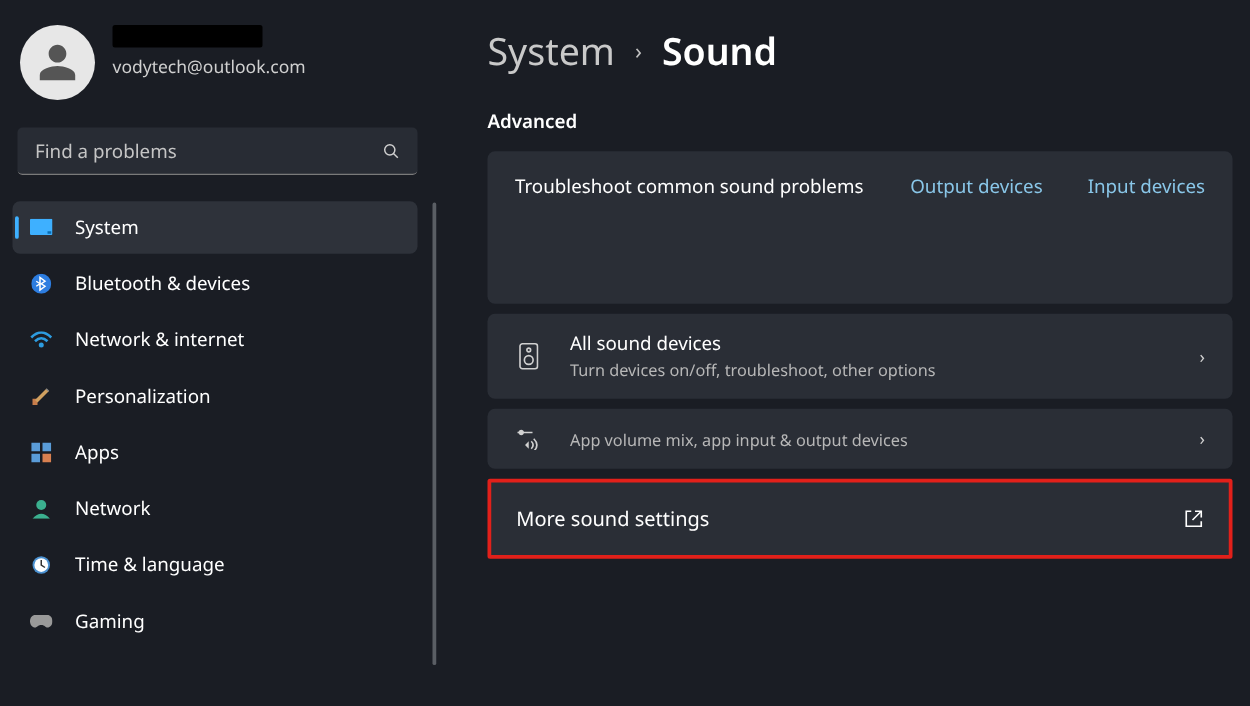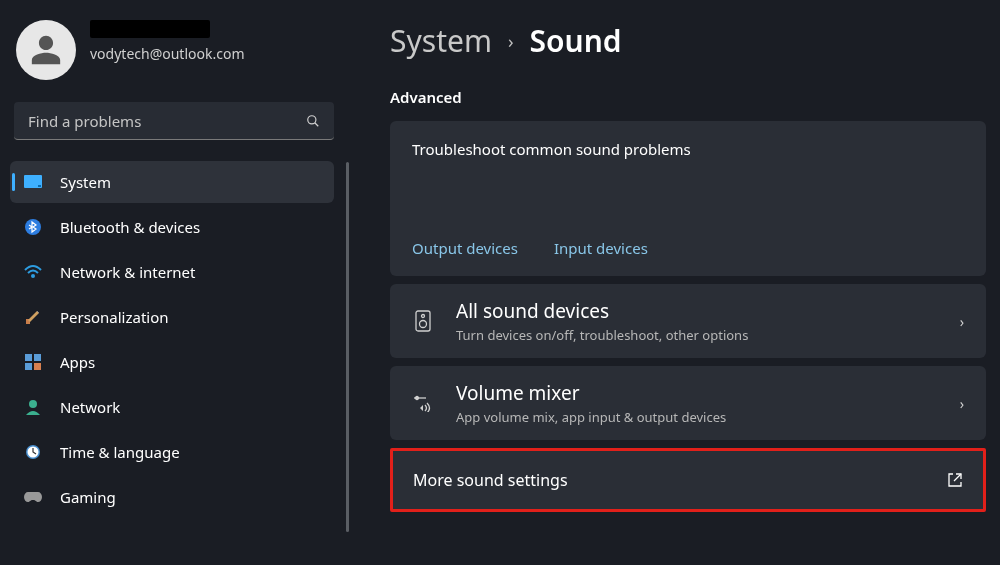--- a/index.html
+++ b/index.html
@@ -39,27 +39,27 @@
     .content { flex: 1; padding: 20px 10px 0 40px; overflow: hidden; }
     .breadcrumb { display: flex; align-items: center; gap: 16px; font-size: 30px; margin-bottom: 26px; }
     .breadcrumb .system { color: #c9c9c9; font-weight: 400; }
     .breadcrumb .chev { color: #c0c0c0; font-size: 18px; }
     .breadcrumb .current { color: #ffffff; font-weight: 600; }
     .section-title { font-size: 15px; font-weight: 600; color: #ffffff; margin-bottom: 14px; }
     .card {
       background: #2a2e36; border-radius: 6px; width: 596px;
       padding: 18px 22px; margin-bottom: 8px;
     }
-    .card.troubleshoot { height: 155px; display: flex; flex-direction: column; justify-content: space-between; }
+    .card.troubleshoot { height: 122px; display: flex; flex-direction: row; justify-content: space-between; }
     .card .card-title { font-size: 15px; color: #ffffff; }
     .tb-links { display: flex; justify-content: flex-start; gap: 36px; }
     .tb-links span { color: #89c6e8; font-size: 15px; cursor: pointer; }
     .card.row { display: flex; align-items: center; gap: 22px; padding: 14px 22px; }
     .card.row .texts { flex: 1; }
-    .card.row .texts .title { font-size: 19px; color: #ffffff; }
+    .card.row .texts .title { font-size: 15px; color: #ffffff; }
     .card.row .texts .sub { font-size: 13px; color: #b7b7b7; margin-top: 2px; }
     .row-icon { width: 22px; display: flex; justify-content: center; }
     .chev-right { color: #d0d0d0; font-size: 14px; }
     .ext-icon { width: 16px; height: 16px; }
     .card.highlight { border: 3px solid #e2201a; border-radius: 2px; padding: 18px 20px; display: flex; align-items: center; justify-content: space-between; }
   </style>
 </head>
 <body>
 
 <div class="sidebar">
@@ -210,21 +210,20 @@
     <div class="row-icon">
       <svg width="22" height="18" viewBox="0 0 22 18" fill="none" stroke="#d0d0d0" stroke-width="1.3">
         <line x1="2" y1="4" x2="14" y2="4"></line>
           <circle cx="5" cy="4" r="1.5" fill="#d0d0d0"></circle>
         <path d="M4 14 L8 14 L11 11 V17 L8 14z" fill="#d0d0d0" stroke="none"></path>
         <path d="M13 11 Q16 14 13 17" stroke="#d0d0d0"></path>
         <path d="M15 9 Q20 14 15 19" stroke="#d0d0d0"></path>
       </svg>
     </div>
     <div class="texts">
-      <div class="title">Volume mixer</div>
       <div class="sub">App volume mix, app input &amp; output devices</div>
     </div>
     <span class="chev-right">›</span>
   </div>
 
   <div class="card highlight">
     <div class="title">More sound settings</div>
     <svg class="ext-icon" viewBox="0 0 16 16" fill="none" stroke="#ffffff" stroke-width="1.3">
       <path d="M6 2H2v12h12v-4"></path>
         <path d="M9 2h5v5"></path>

